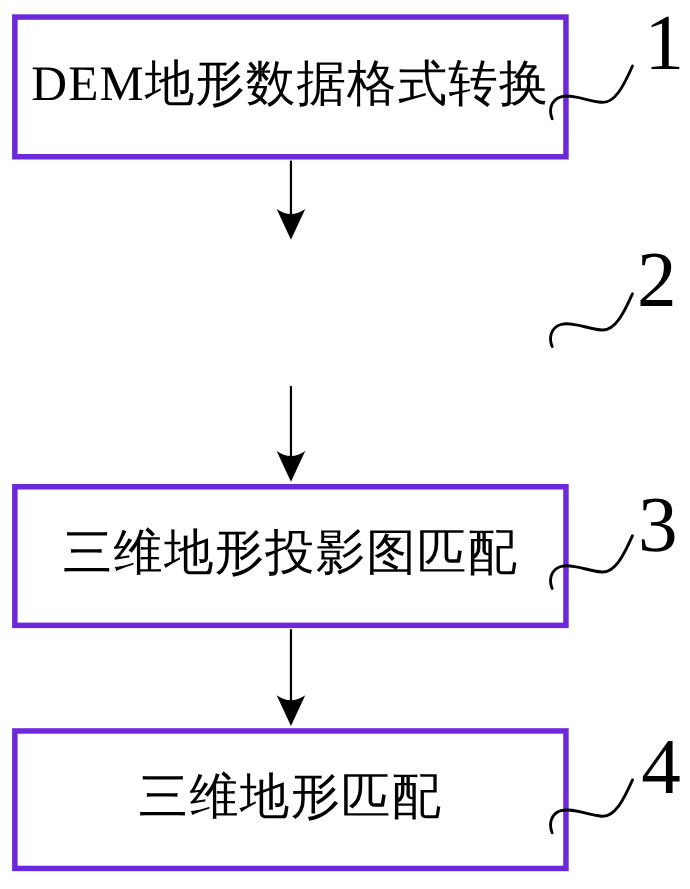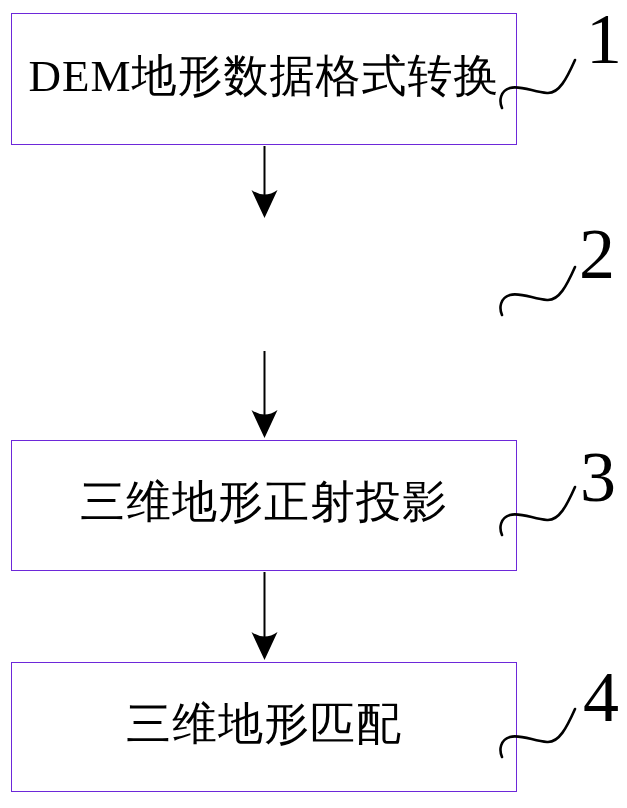--- a/index.html
+++ b/index.html
@@ -13,21 +13,21 @@
     height: 808px;
     background: #ffffff;
     overflow: hidden;
     font-family: "Liberation Serif", "DejaVu Serif", serif;
   }
   .flow-box {
     position: absolute;
     left: 11px;
     width: 506px;
     box-sizing: border-box;
-    border: 1px solid #6d28d9;
+    border: 5px solid #6d28d9;
     background: #ffffff;
     display: flex;
     align-items: center;
     justify-content: center;
   }
   .flow-box .box-label {
     font-size: 45px;
     color: #000000;
     letter-spacing: 1px;
     white-space: nowrap;
@@ -72,21 +72,21 @@
 <body>
 
 <div class="figure">
 
   <div class="flow-box box1">
     <span class="box-label">DEM地形数据格式转换</span>
   </div>
 
 
   <div class="flow-box box3">
-    <span class="box-label">三维地形正射投影</span>
+    <span class="box-label">三维地形投影图匹配</span>
   </div>
 
   <div class="flow-box box4">
     <span class="box-label">三维地形匹配</span>
   </div>
 
   <svg class="overlay" viewBox="0 0 627 808" xmlns="http://www.w3.org/2000/svg">
 
     <g>
       <line class="connector-stem" x1="264.5" y1="146" x2="264.5" y2="196"></line>

